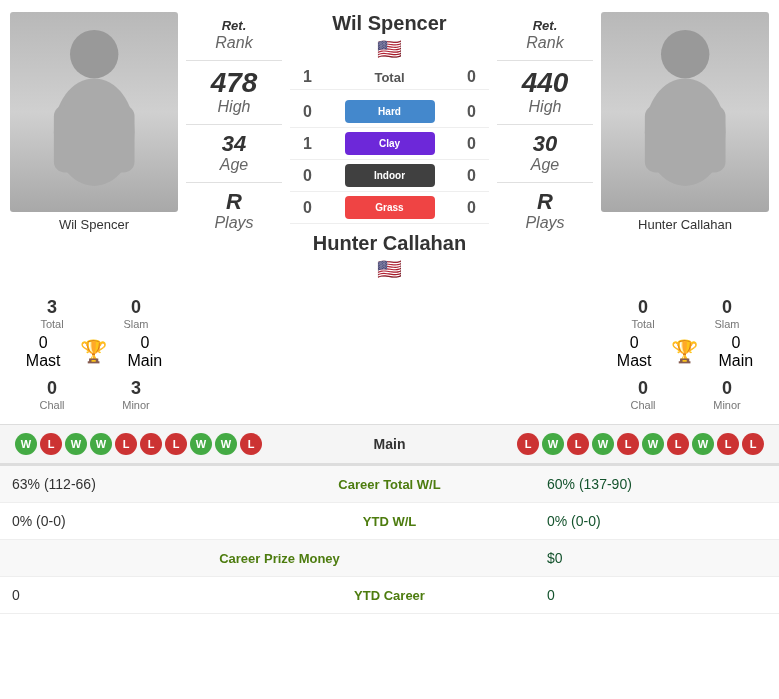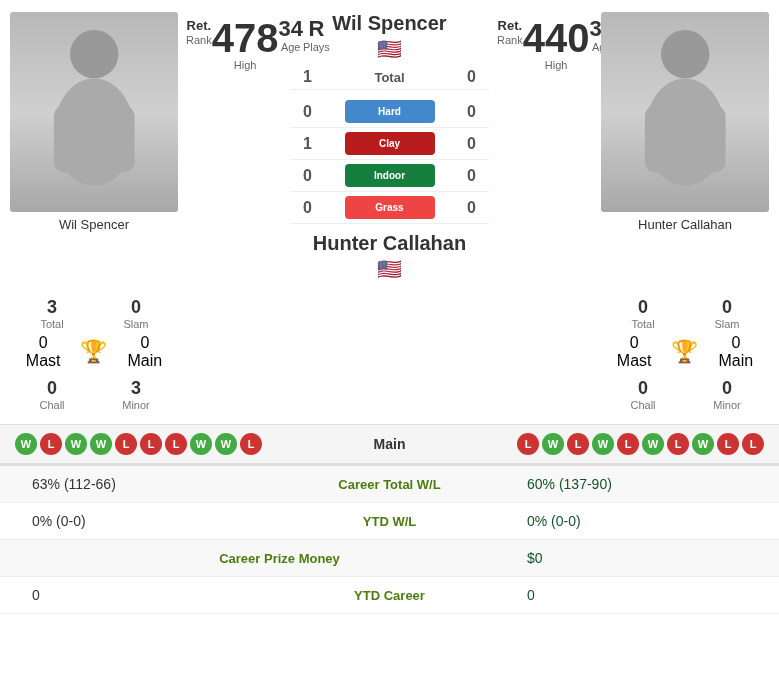--- a/index.html
+++ b/index.html
@@ -11,22 +11,22 @@
       padding: 6px 20px;
       border-radius: 4px;
       color: white;
       font-weight: bold;
       font-size: 10px;
       text-align: center;
       min-width: 90px;
     }
 
     .hard { background: #4488cc; }
-    .clay { background: #b91c1c; }
-    .indoor { background: #15803d; }
+    .clay { background: #6d28d9; }
+    .indoor { background: #404040; }
     .grass { background: #ef4444; }
 
     
     .form-section {
       background: #f5f5f5;
       padding: 8px 15px;
       display: flex;
       align-items: center;
       justify-content: space-between;
       border-top: 1px solid #ddd;
@@ -118,47 +118,48 @@
       text-align: center;
       font-size: 13px;
       color: #333;
       margin-top: 5px;
       font-weight: normal;
     }
 
     
     .stat-panel-block {
       display: flex;
-      flex-direction: row;
-      align-items: flex-start;
-      width: 100%;
+      flex-direction: column;
+      align-items: flex-end;
+      width: 100%;
+      font-style: italic;
     }
 
     .sp-section {
       width: 100%;
       text-align: center;
       padding: 6px 0;
     }
 
     .sp-big {
-      font-size: 40px;
+      font-size: 28px;
       font-weight: bold;
       color: #333;
       line-height: 1;
     }
 
     .sp-med {
       font-size: 22px;
       font-weight: bold;
       color: #333;
       line-height: 1;
     }
 
     .sp-small {
-      font-size: 11px;
+      font-size: 16px;
       color: #666;
       margin-top: 1px;
     }
 
     .sp-bold-label {
       font-size: 13px;
       font-weight: bold;
       color: #333;
     }
 
@@ -266,21 +267,21 @@
 
     
     .bottom-table {
       width: 100%;
       border-top: 2px solid #ddd;
     }
 
     .bt-row {
       display: flex;
       align-items: center;
-      padding: 10px 32px;
+      padding: 10px 12px;
       border-bottom: 1px solid #eee;
     }
 
     .bt-row:nth-child(odd) {
       background: #f8f8f8;
     }
 
     .bt-left {
       width: 220px;
       font-size: 14px;

